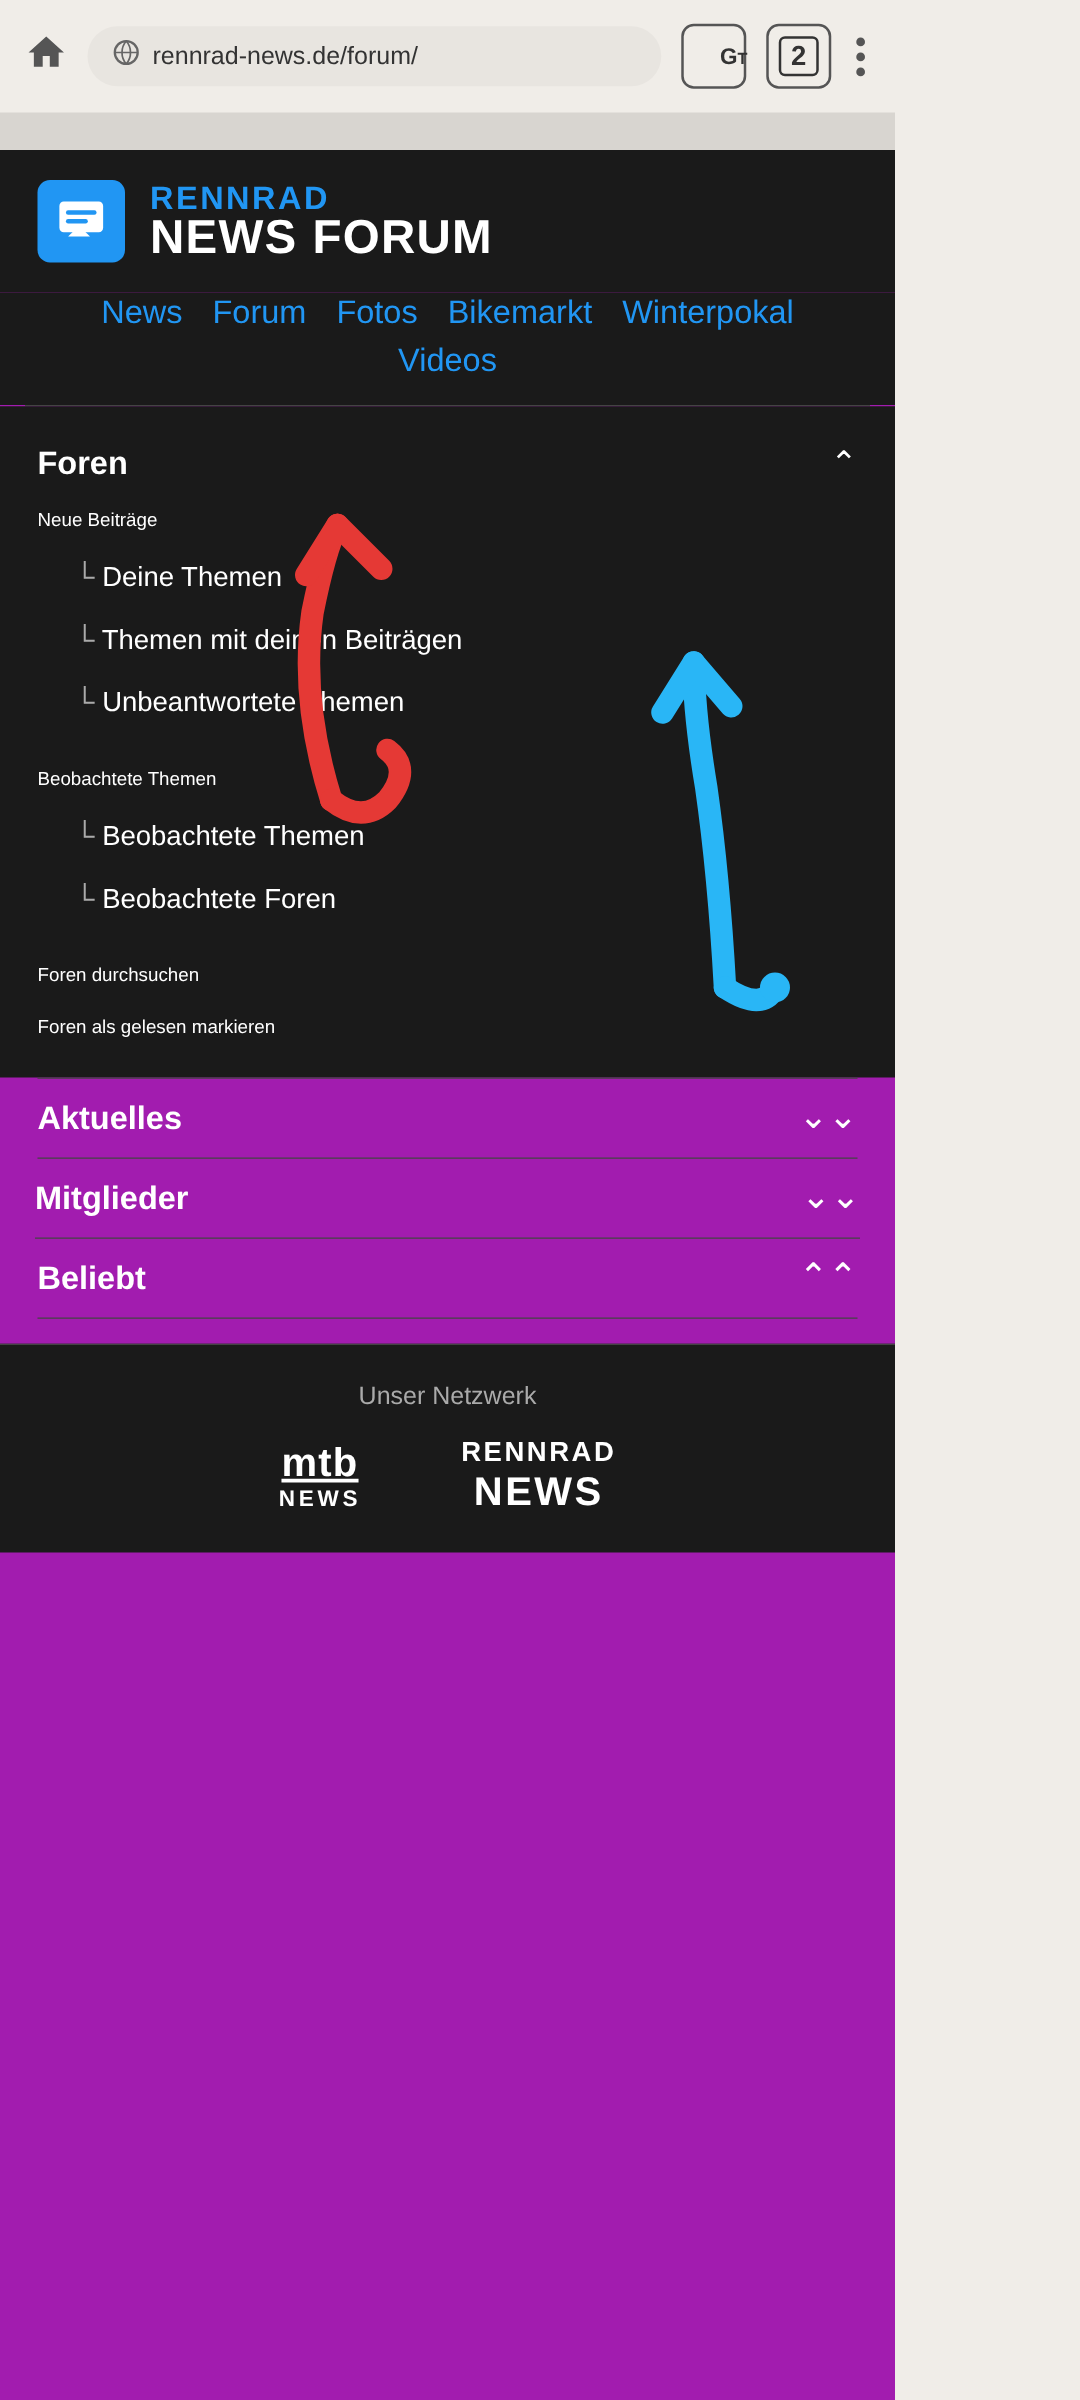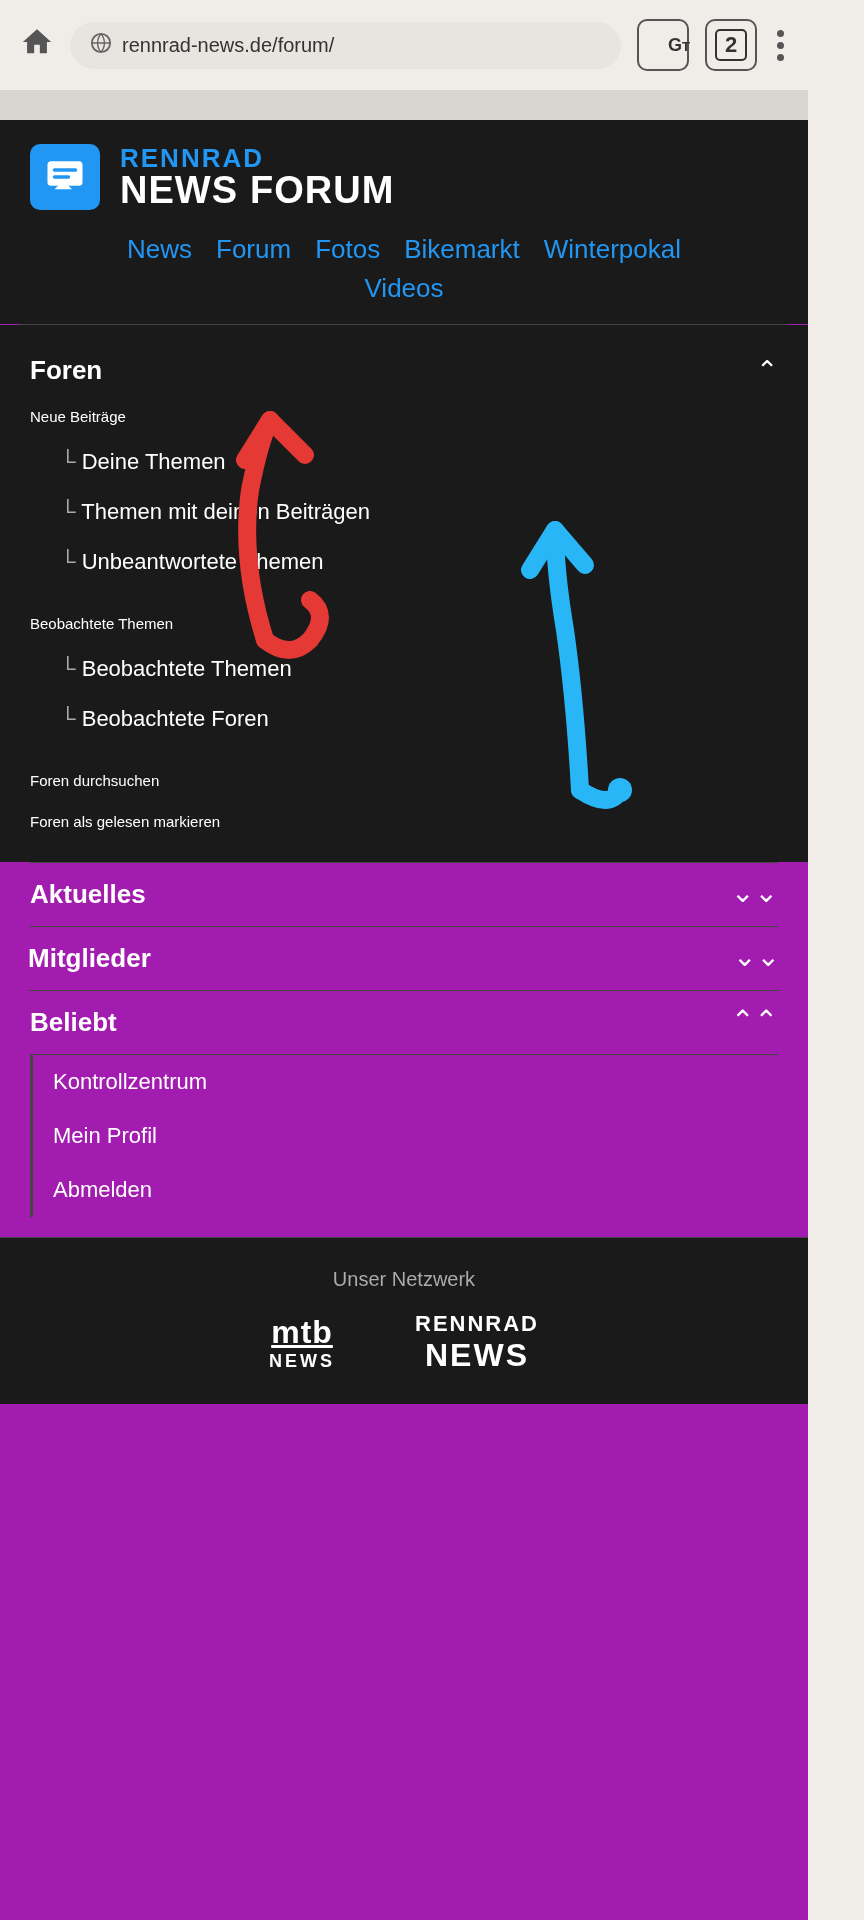--- a/index.html
+++ b/index.html
@@ -258,21 +258,21 @@
       position: absolute;
       top: 0;
       left: 0;
       width: 864px;
       pointer-events: none;
     }
   </style>
 </head>
 <body>
 
-<div style="position:relative; width:808px; min-height:1920px;">
+<div style="position:relative; width:716px; min-height:1920px;">
 
   <div class="browser-bar">
     <div class="browser-home-icon">
       <svg width="34" height="34" viewBox="0 0 24 24" fill="#555">
           <path d="M10 20v-6h4v6h5v-8h3L12 3 2 12h3v8z"></path>
         </svg>
     </div>
     <div class="browser-url-bar">
       <span style="color:#666;">
         <svg width="22" height="22" viewBox="0 0 24 24" fill="#666">
@@ -364,25 +364,20 @@
       <div class="mitglieder-row">
         <span class="section-label">Mitglieder</span>
         <span class="chevron-double" style="font-size:28px; line-height:1;">⌄⌄</span>
       </div>
     </div>
 
     <div style="padding: 0 30px;">
       <div class="beliebt-row">
         <span class="section-label">Beliebt</span>
         <span class="chevron-double" style="font-size:28px; line-height:1;">⌃⌃</span>
-      </div>
-      <div class="beliebt-items">
-        <span class="beliebt-item">Kontrollzentrum</span>
-        <span class="beliebt-item">Mein Profil</span>
-        <span class="beliebt-item">Abmelden</span>
       </div>
     </div>
 
     <div class="site-footer">
       <div class="footer-network-label">Unser Netzwerk</div>
       <div class="footer-logos">
         <div class="footer-logo-mtb">
           <span style="color:white;font-size:32px;font-weight:900;letter-spacing:1px;text-decoration:underline;">mtb</span>
           <span style="color:white;font-size:18px;font-weight:bold;letter-spacing:3px;">NEWS</span>
         </div>

